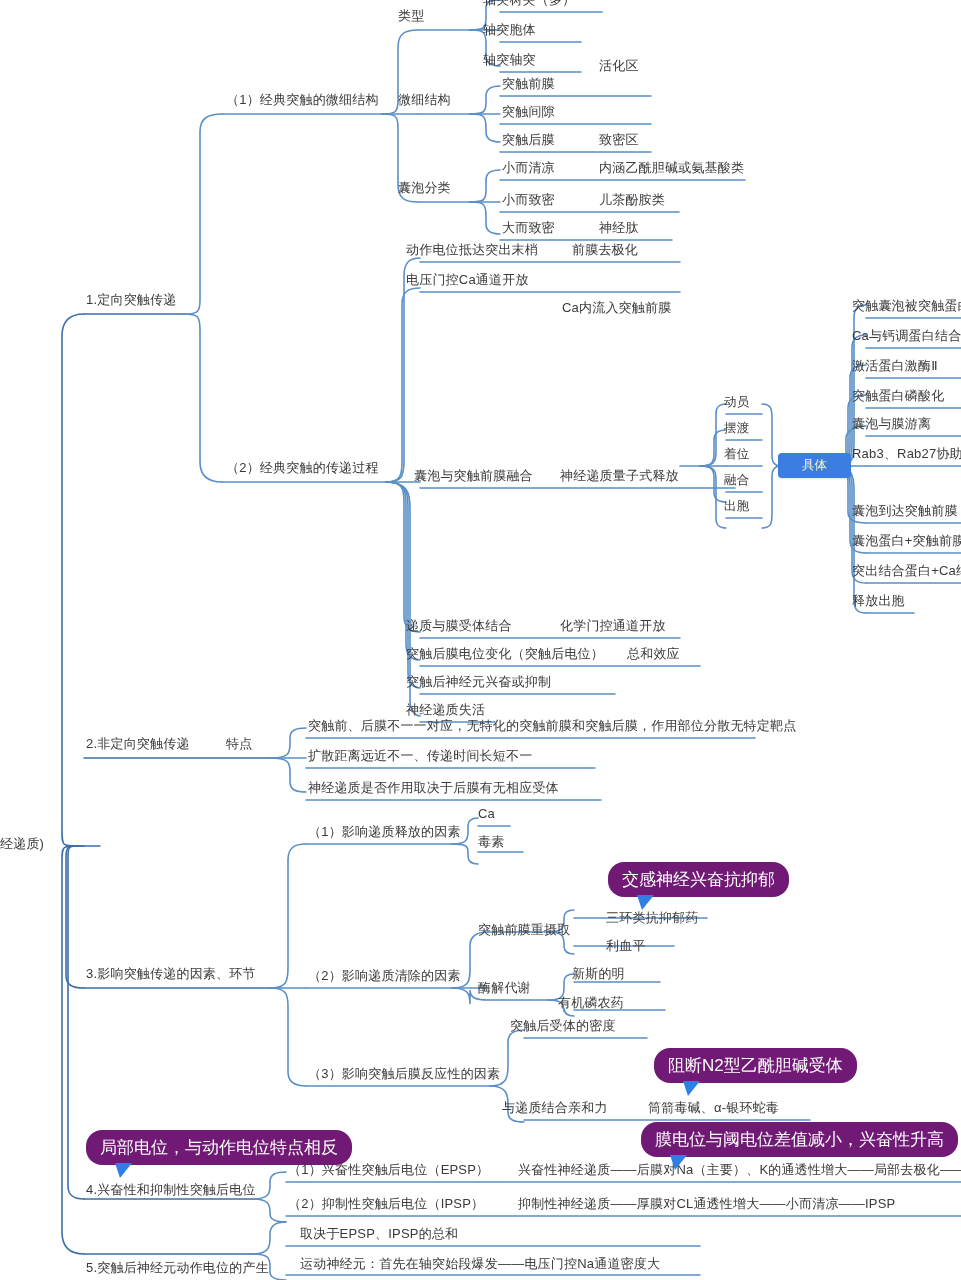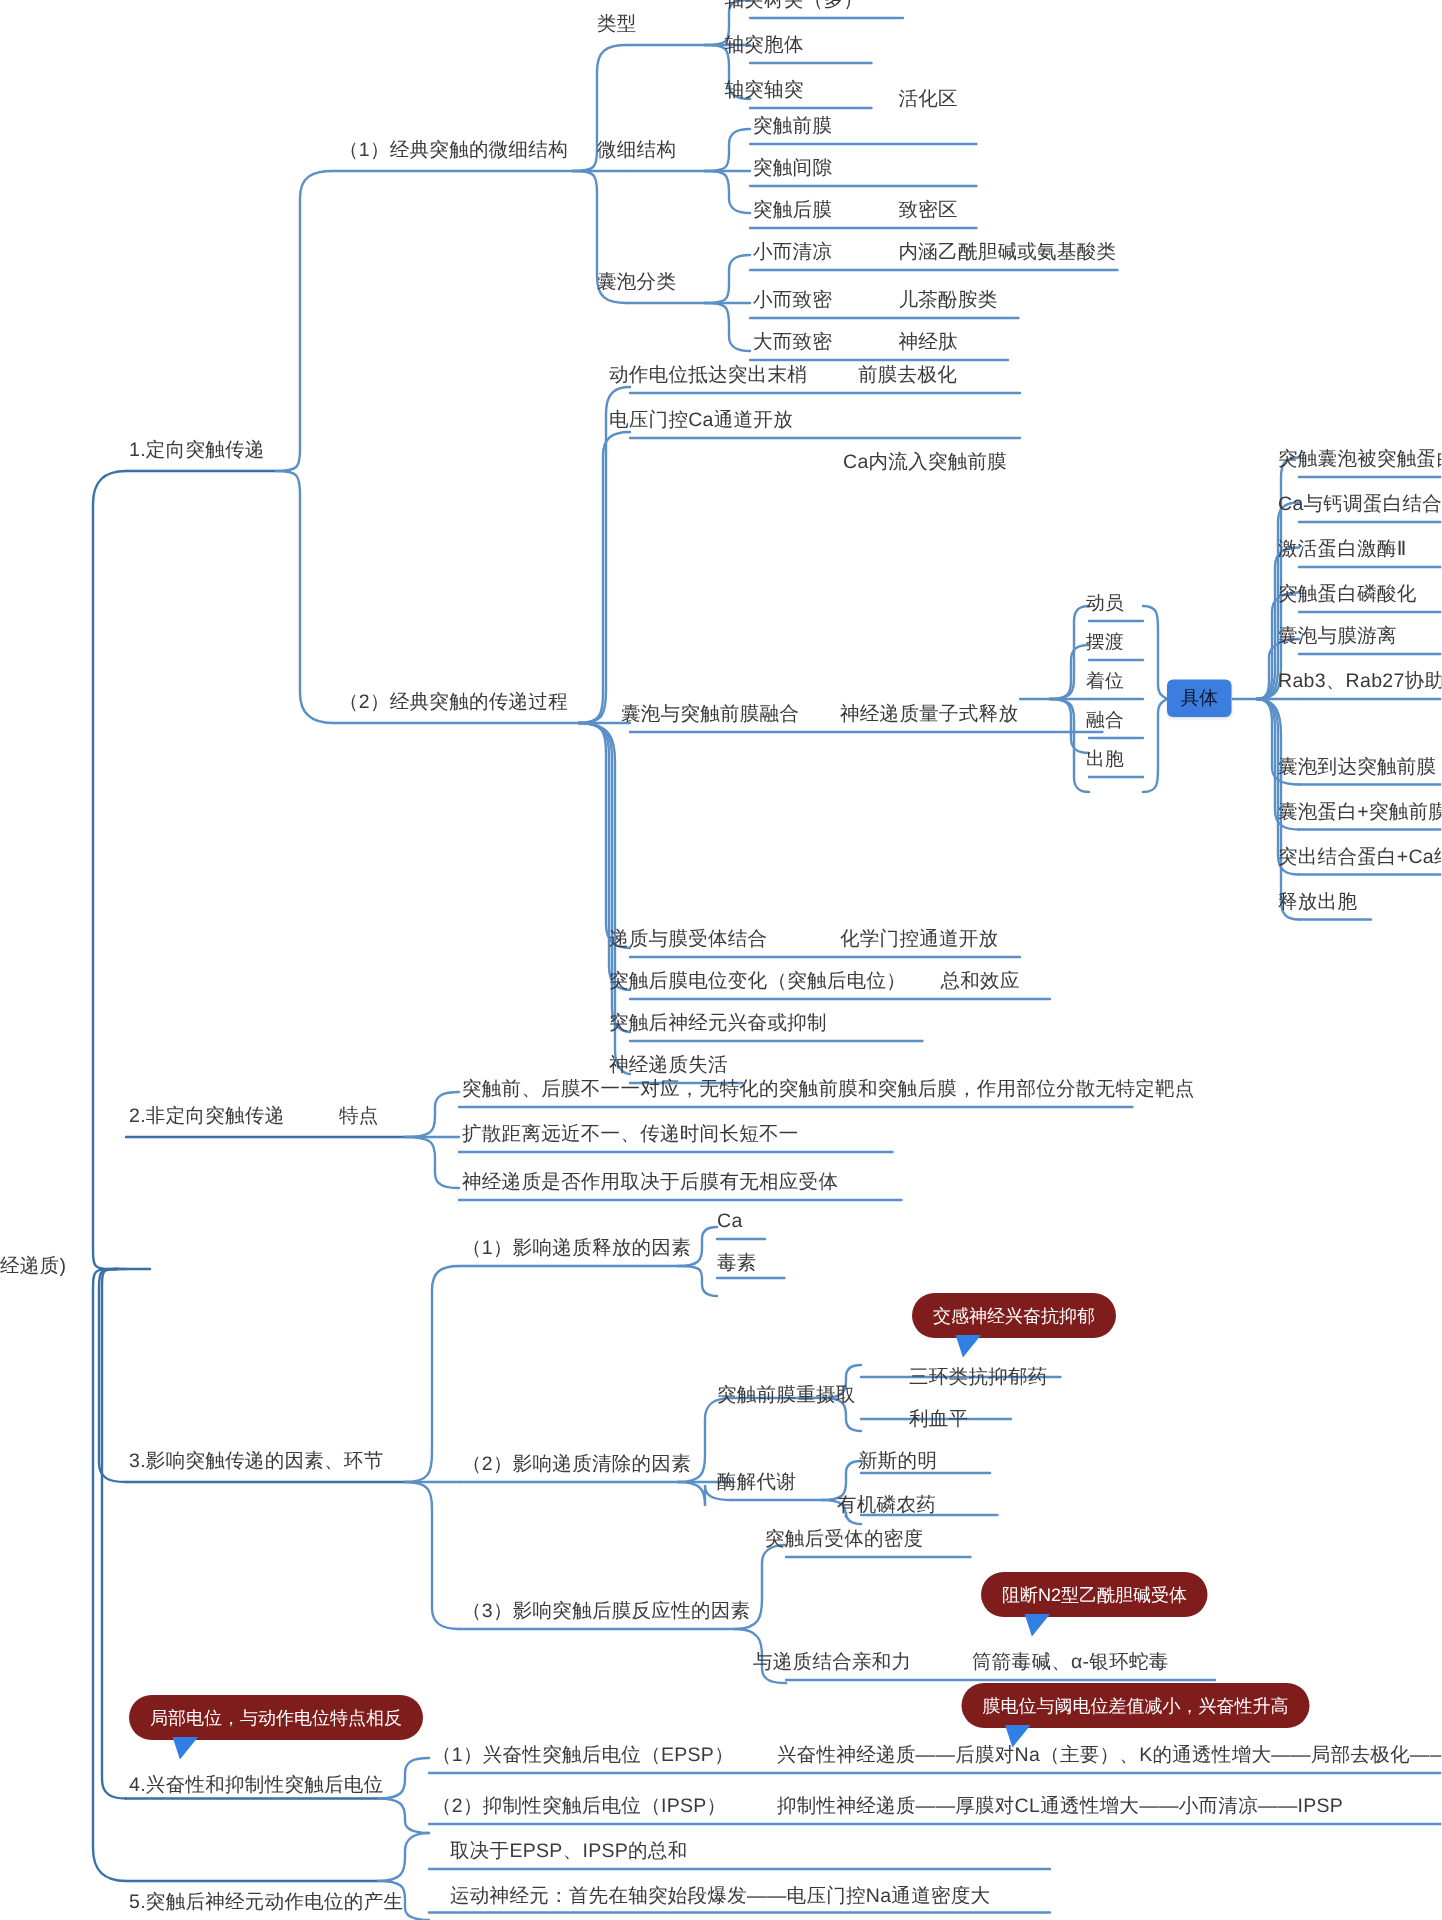--- a/index.html
+++ b/index.html
@@ -31,34 +31,34 @@
     padding:0 2px 2px 2px;
   }
   .node.sm{font-size:12.5px;}
   .node.root{
     font-size:13px;
   }
   
   .pill{
     position:absolute;
     background:#3c7ee0;
-    color:#0f172a;
+    color:#fef9c3;
     font-size:12.5px;
     line-height:1;
-    padding:6px 9px;
+    padding:6px 24px;
     border-radius:4px;
     white-space:nowrap;
     box-shadow:0 1px 2px rgba(0,0,0,.12);
   }
   
   .callout{
     position:absolute;
-    background:#7f1d1d;
+    background:#701a75;
     color:#fff;
-    font-size:12px;
+    font-size:17px;
     line-height:1;
     padding:9px 14px;
     border-radius:16px;
     white-space:nowrap;
   }
   .callout .tail{
     position:absolute;
     left:28px;
     bottom:-13px;
     width:0;height:0;

